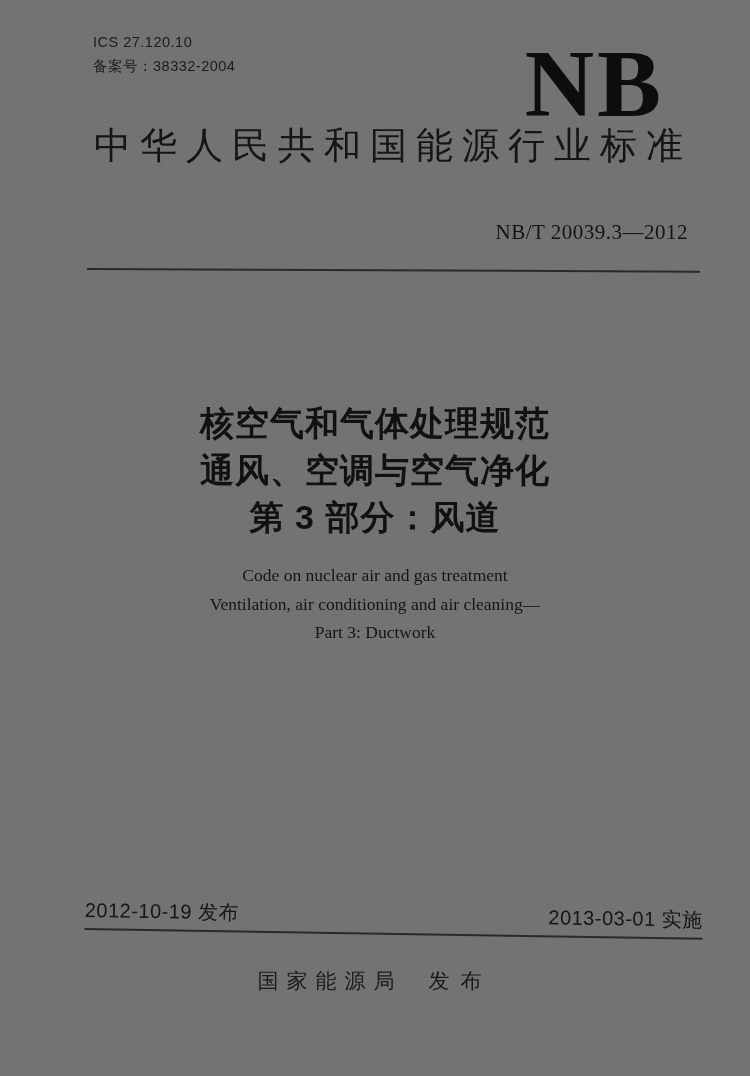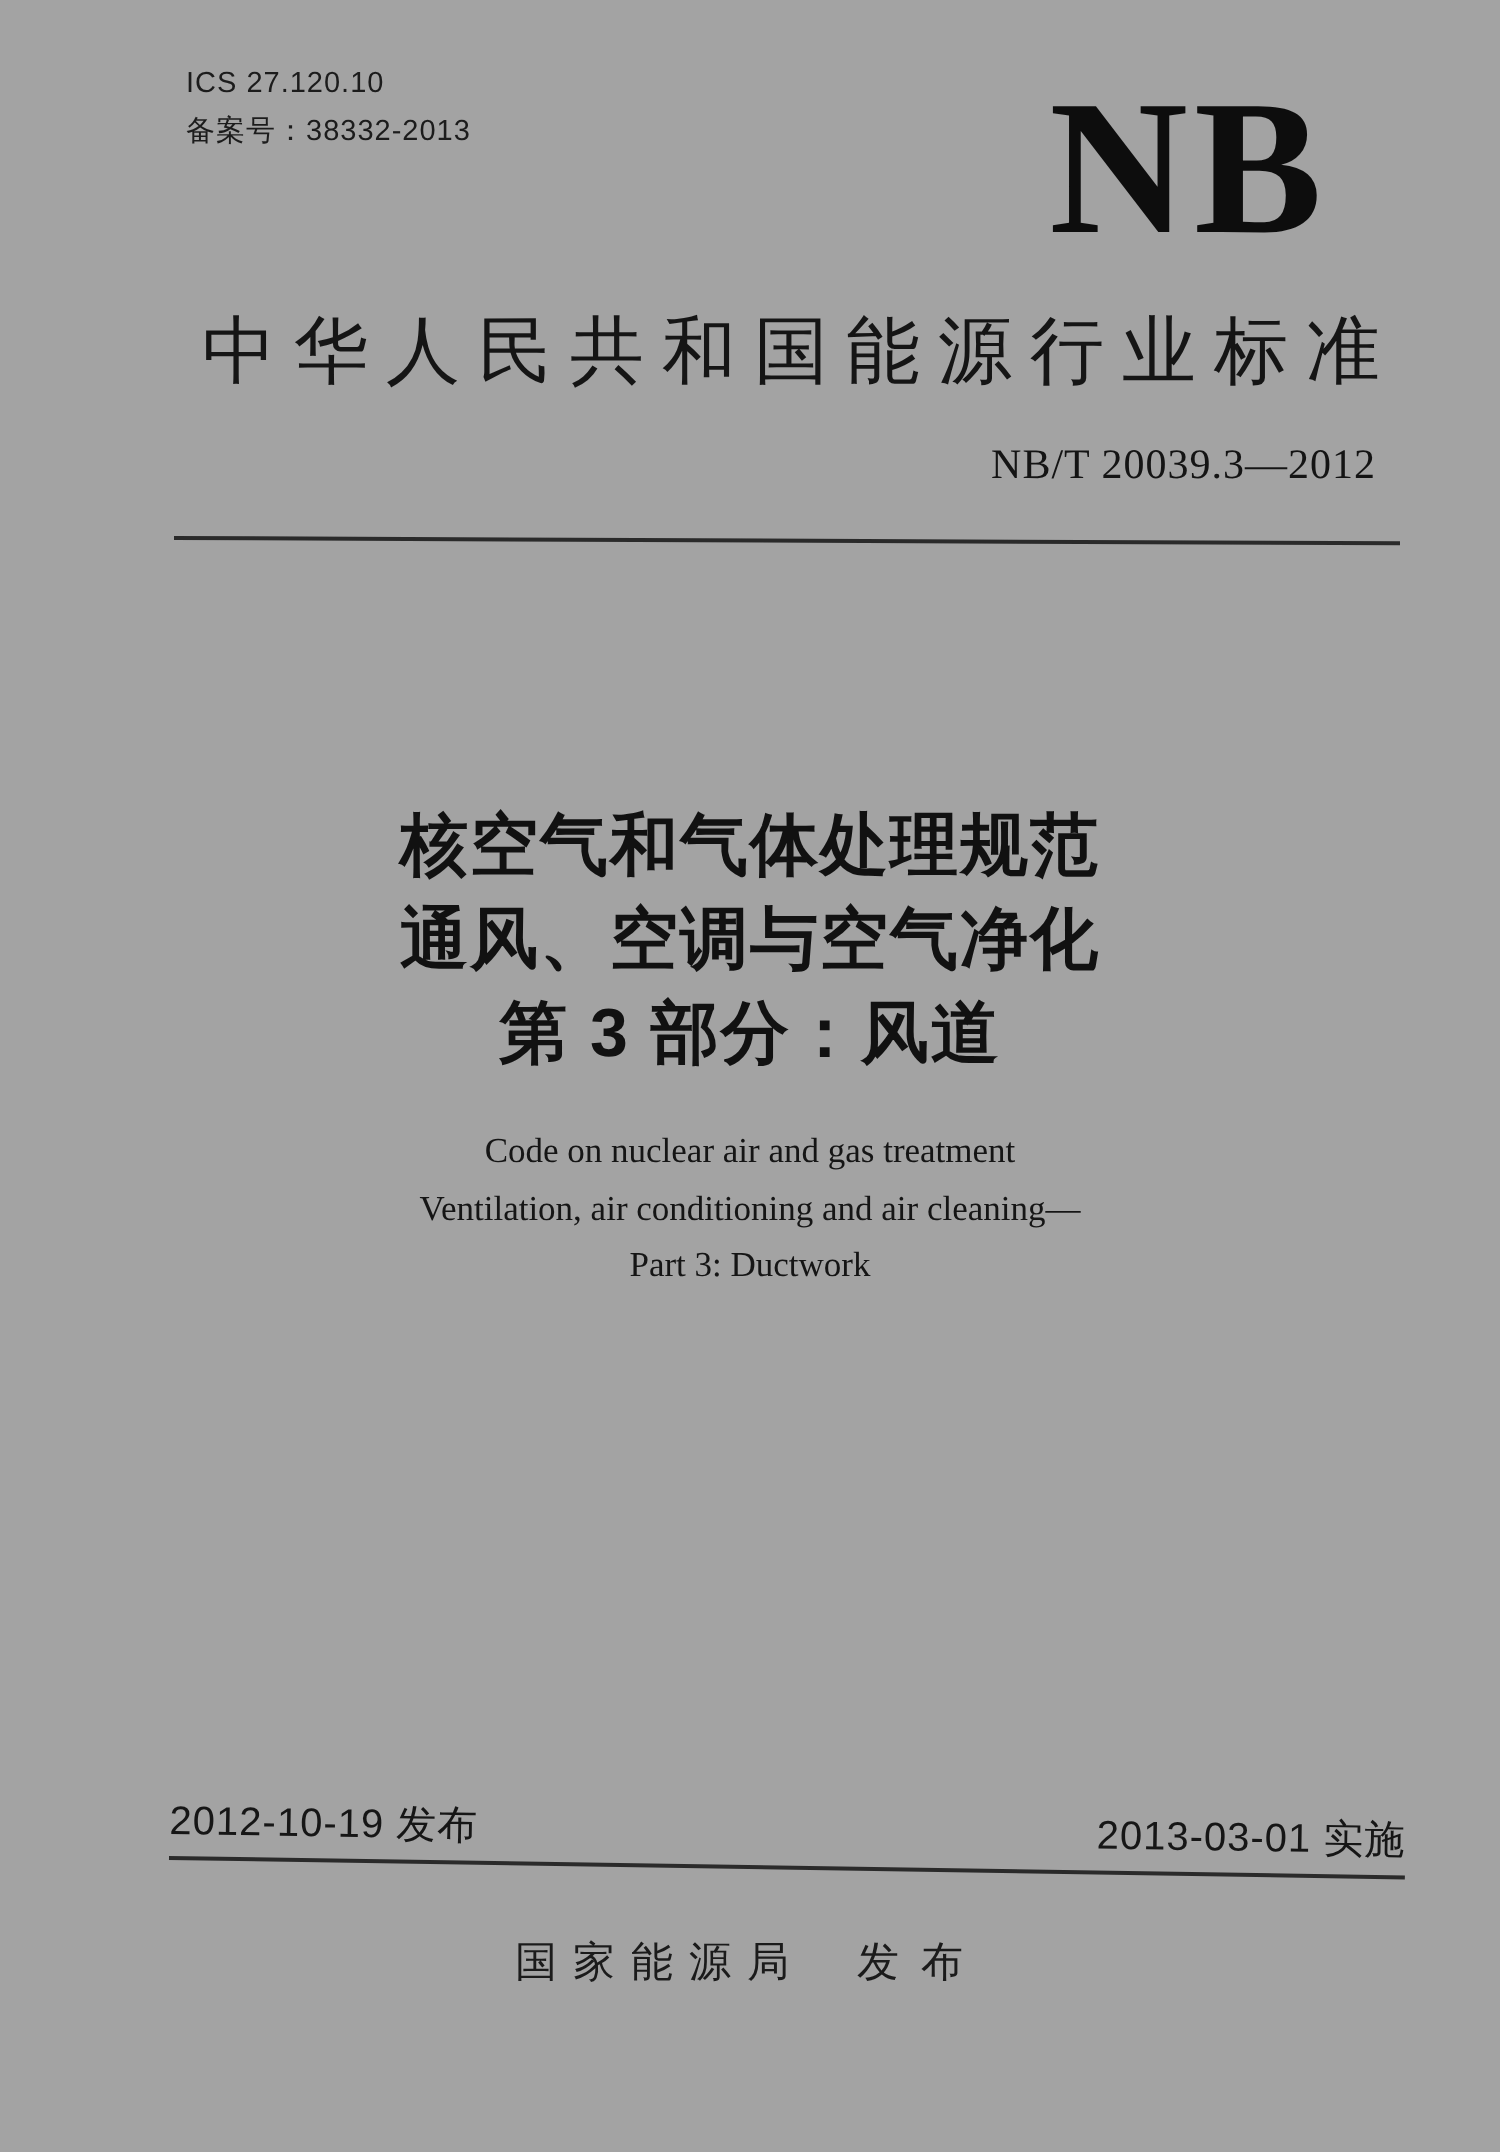--- a/index.html
+++ b/index.html
@@ -4,21 +4,21 @@
 <style>
   html, body {
     margin: 0;
     padding: 0;
     background: #ffffff;
   }
   .page {
     position: relative;
     width: 750px;
     height: 1076px;
-    background: #a3a3a3;
+    background: #737373;
     color: #1a1a1a;
     font-family: "Liberation Sans", sans-serif;
     overflow: hidden;
   }
 
   
   .meta-block {
     position: absolute;
     left: 93px;
     top: 30px;
@@ -38,23 +38,23 @@
     font-size: 96px;
     line-height: 1;
     letter-spacing: 3px;
     color: #0d0d0d;
   }
 
   
   .heading {
     position: absolute;
     left: 87px;
-    top: 152px;
+    top: 122px;
     width: 612px;
-    text-align: right;
+    text-align: center;
     font-size: 37px;
     line-height: 48px;
     letter-spacing: 9px;
     white-space: nowrap;
     color: #151515;
   }
 
   
   .std-number {
     position: absolute;
@@ -147,21 +147,21 @@
     margin-left: 26px;
   }
 </style>
 </head>
 <body>
 
 <div class="page">
 
   <div class="meta-block">
     <div>ICS 27.120.10</div>
-    <div>备案号：38332-2013</div>
+    <div>备案号：38332-2004</div>
   </div>
 
   <div class="logo">NB</div>
 
   <div class="heading">中华人民共和国能源行业标准</div>
 
   <div class="std-number">NB/T 20039.3—2012</div>
 
   <div class="rule-top"></div>
 

